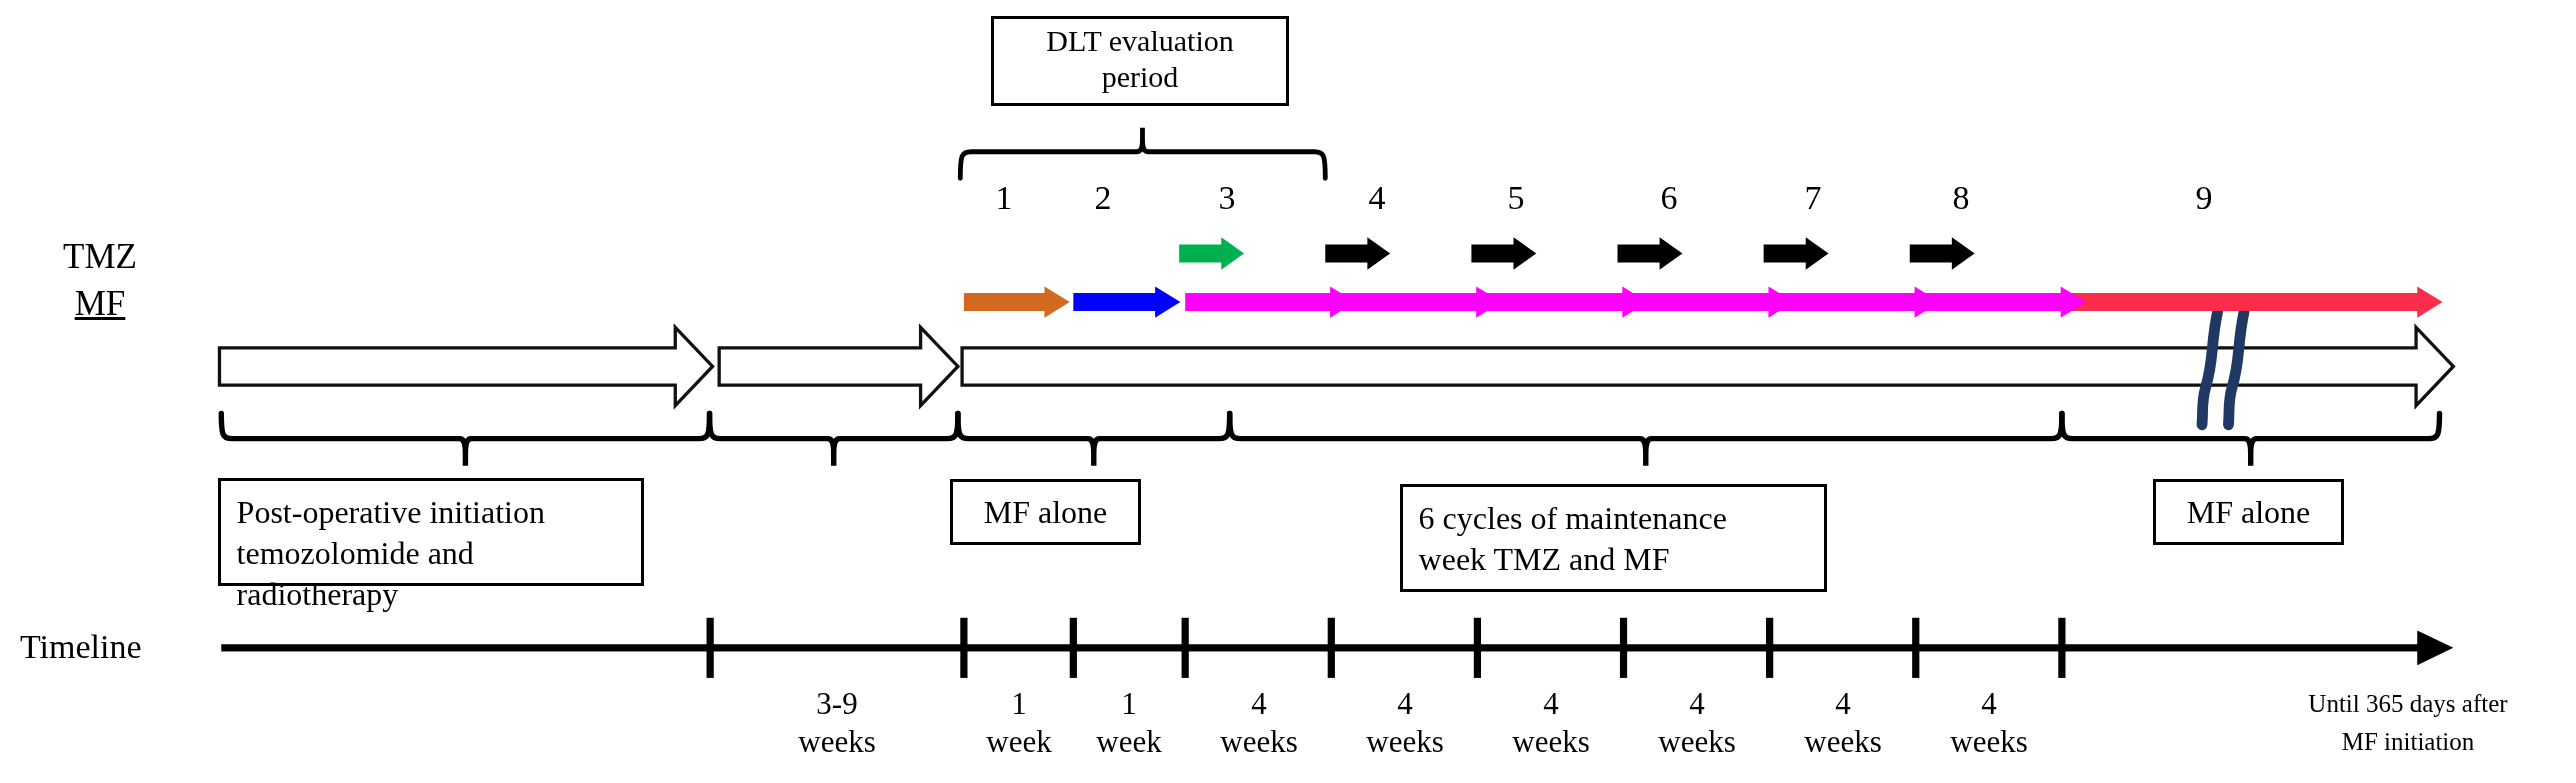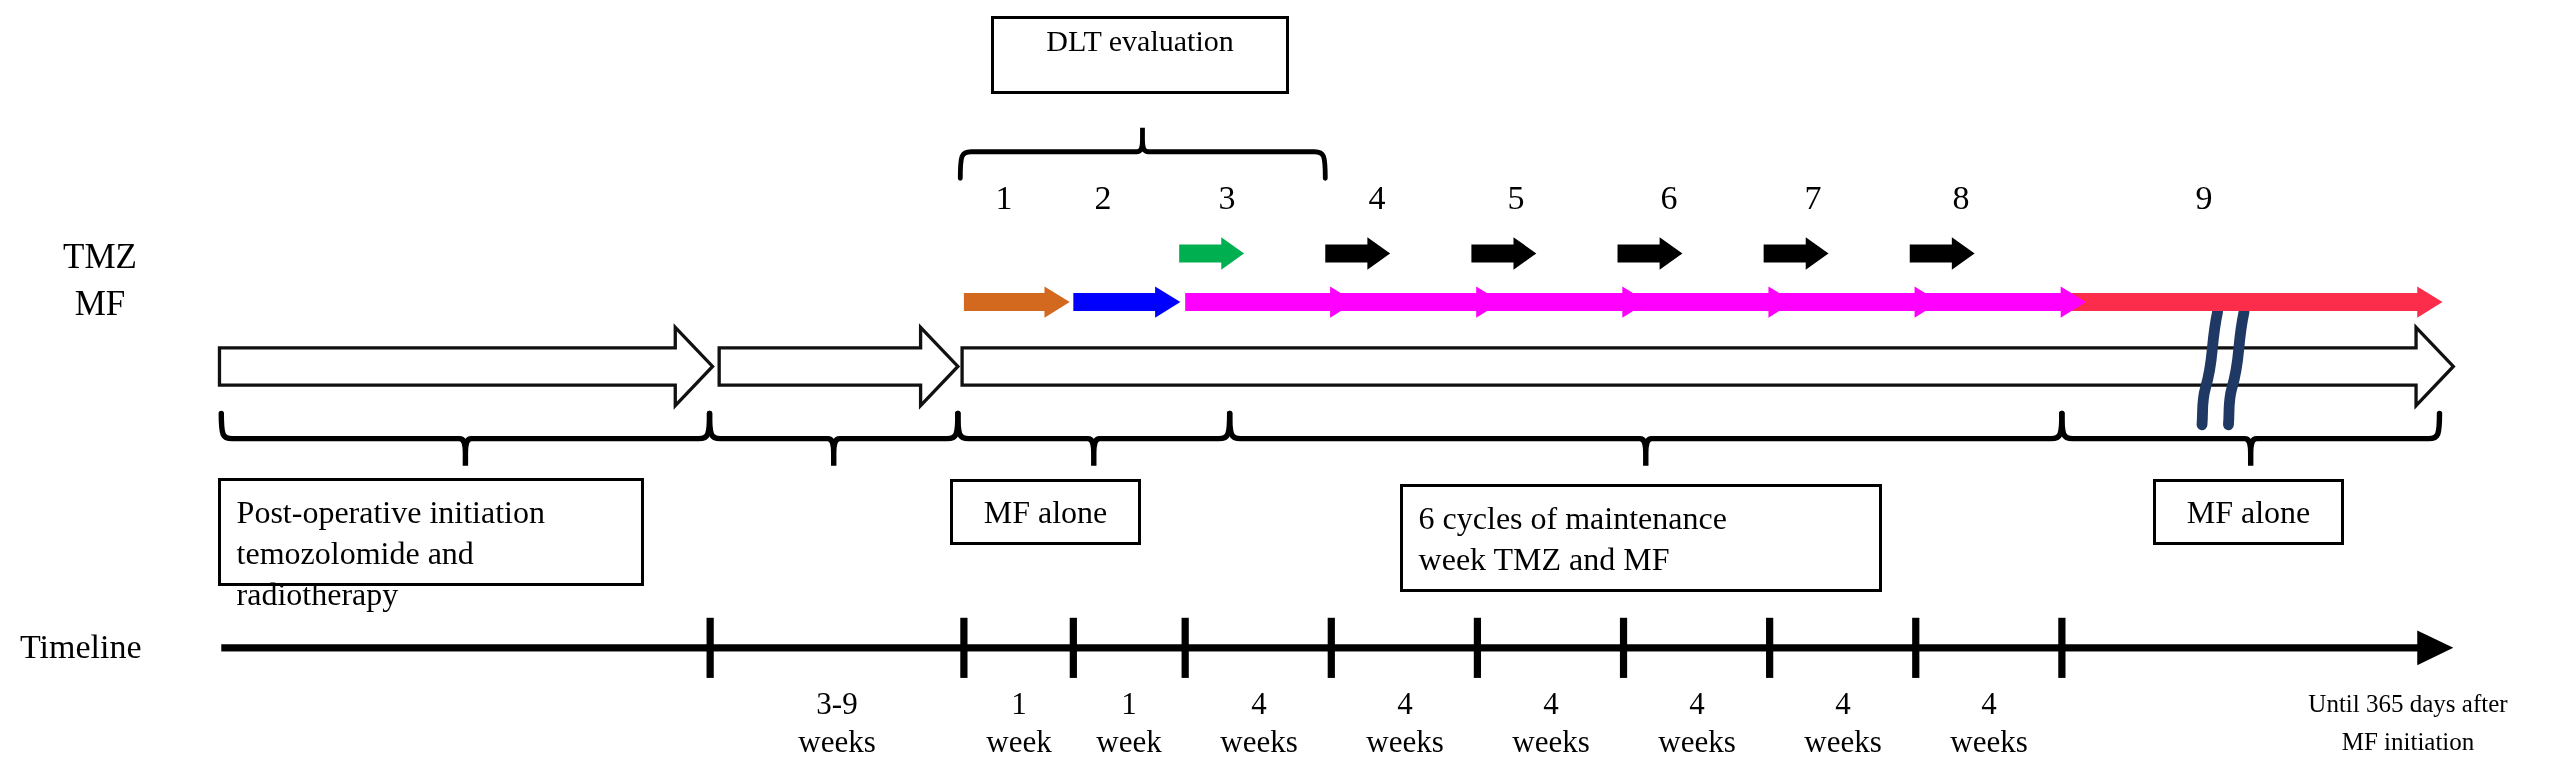--- a/index.html
+++ b/index.html
@@ -10,23 +10,23 @@
   .ctr{transform:translateX(-50%);text-align:center;}
   .row-label{font-size:35px;}
   #tmz-label{left:100px;top:237px;}
   #mf-label{left:100px;top:284px;}
   #timeline-label{left:20px;top:628px;font-size:34px;}
   .info-box{position:absolute;border:3px solid #000;background:#fff;box-sizing:border-box;
             font-size:32px;line-height:41px;}
   .info-box .pad{padding:10.8px 15.6px;}
   #postop-box{left:218px;top:478px;width:426px;height:108px;}
   #mf-alone-left-box{left:950px;top:479px;width:191px;height:66px;text-align:center;line-height:60px;}
-  #six-cycles-box{left:1400px;top:484px;width:482px;height:108px;}
+  #six-cycles-box{left:1400px;top:484px;width:427px;height:108px;}
   #mf-alone-right-box{left:2153px;top:479px;width:191px;height:66px;text-align:center;line-height:60px;}
-  #dlt-box{left:991px;top:16px;width:298px;height:78px;border:3px solid #000;
+  #dlt-box{left:991px;top:16px;width:298px;height:90px;border:3px solid #000;
            text-align:center;font-size:30px;line-height:36px;padding-top:3.6px;box-sizing:border-box;}
   .cycle-num{font-size:34px;top:179px;}
   .week-label{font-size:31px;line-height:38px;top:685px;}
   #until-label{font-size:25px;line-height:38px;top:685px;}
 </style>
 </head>
 <body>
 
 <div id="canvas">
   <svg id="diagram-svg" width="2576" height="784" viewBox="0 0 4284 1303">
@@ -84,25 +84,26 @@
       <rect x="2208" y="1027" width="12" height="100" fill="#000000"></rect>
       <rect x="2451" y="1027" width="12" height="100" fill="#000000"></rect>
       <rect x="2694" y="1027" width="12" height="100" fill="#000000"></rect>
       <rect x="2937" y="1027" width="12" height="100" fill="#000000"></rect>
       <rect x="3180" y="1027" width="12" height="100" fill="#000000"></rect>
       <rect x="3423" y="1027" width="12" height="100" fill="#000000"></rect>
       <polygon points="4020,1048 4080,1077 4020,1106" fill="#000000"></polygon>
     </svg>
 
   <div class="txt row-label" id="tmz-label" style="transform:translateX(-50%);">TMZ</div>
-  <div class="txt row-label" id="mf-label" style="transform:translateX(-50%);">MF</div>
+  <div class="txt row-label" id="mf-label" style="transform:translateX(-50%);text-decoration:underline;">MF</div>
   <div class="txt" id="timeline-label">Timeline</div>
 
   <div class="txt" id="dlt-box">
     <div>DLT evaluation</div>
+    <div>period</div>
   </div>
 
   <div class="info-box" id="postop-box">
     <div class="pad">
       <div>Post-operative initiation</div>
       <div>temozolomide and radiotherapy</div>
     </div>
   </div>
 
   <div class="info-box" id="mf-alone-left-box">MF alone</div>

